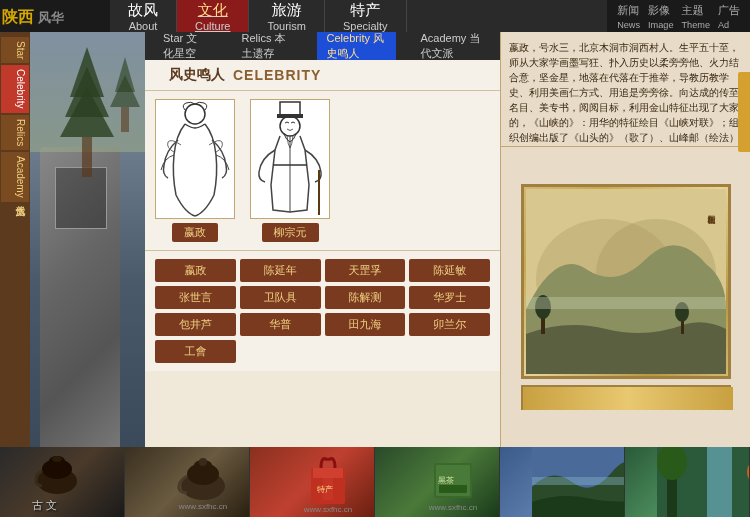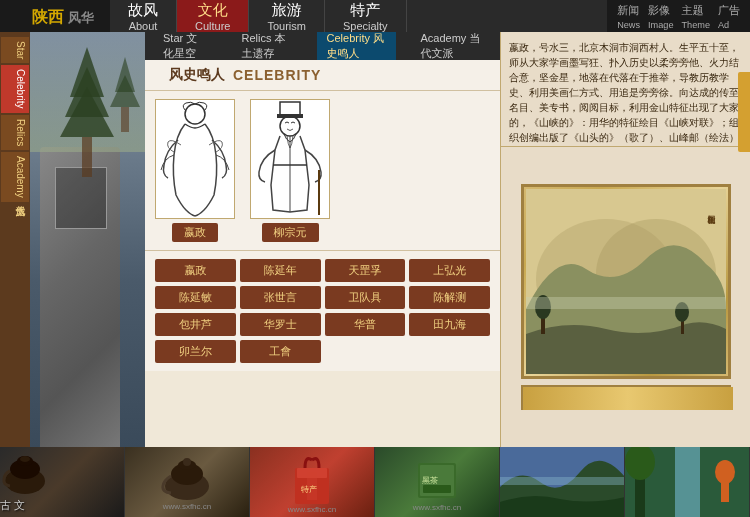--- a/index.html
+++ b/index.html
@@ -10,42 +10,42 @@
       display: flex;
       width: 750px;
       height: 32px;
       background: #2a2a2a;
     }
     .nav-logo {
       width: 110px;
       background: #1a1a1a;
       display: flex;
       align-items: center;
-      justify-content: flex-end;
+      justify-content: flex-start;
       color: #7dd3fc;
       font-size: 18px;
       font-weight: bold;
     }
     .nav-items {
       display: flex;
       flex: 1;
     }
     .nav-item {
       display: flex;
       flex-direction: column;
       align-items: center;
       justify-content: center;
       padding: 0 18px;
       color: #ccc;
       font-size: 11px;
       cursor: pointer;
       border-right: 1px solid #444;
     }
     .nav-item .cn { font-size: 15px; color: #fff; }
-    .nav-item.active { background: #8b1a1a; }
+    .nav-item.active { background: #8b1a1a; text-decoration: underline; }
     .nav-item.active .cn { color: #ffdd88; }
     .nav-right {
       display: flex;
       align-items: center;
       background: #1a1a1a;
       padding: 16px 10px;
       gap: 8px;
       color: #ccc;
       font-size: 11px;
     }
@@ -132,21 +132,21 @@
       padding: 0 8px;
       gap: 14px;
     }
     .sub-nav-item {
       color: #ccc;
       font-size: 11px;
       padding: 2px 10px;
       cursor: pointer;
       border-radius: 2px;
     }
-    .sub-nav-item.active { background: #0c4a6e; color: #ffdd88; }
+    .sub-nav-item.active { background: #1d4ed8; color: #ffdd88; }
 
     
     #celebrity-header {
       background: #f5f0e8;
       padding: 6px 12px;
       border-bottom: 1px solid #d0c0a0;
       display: flex;
       align-items: center;
       gap: 8px;
     }
@@ -278,20 +278,21 @@
       width: 125px;
       height: 70px;
       overflow: hidden;
       position: relative;
       border-right: 1px solid #333;
       cursor: pointer;
     }
     .thumb-bg {
       width: 100%;
       height: 100%;
+      padding-left: 32px;
     }
     .thumb-label {
       position: absolute;
       bottom: 2px;
       left: 0;
       right: 0;
       text-align: center;
       color: #fff;
       font-size: 10px;
       text-shadow: 1px 1px 2px #000;
@@ -449,27 +450,26 @@
           </svg>
         </div>
         <div class="portrait-label">柳宗元</div>
       </div>
     </div>
 
     <div id="celebrity-grid">
       <div class="celeb-btn">嬴政</div>
       <div class="celeb-btn">陈延年</div>
       <div class="celeb-btn">天罡孚</div>
-      <div class="celeb-btn">上弘光</div>
       <div class="celeb-btn">陈延敏</div>
       <div class="celeb-btn">张世言</div>
       <div class="celeb-btn">卫队具</div>
       <div class="celeb-btn">陈解测</div>
+      <div class="celeb-btn">华罗士</div>
       <div class="celeb-btn">包井芦</div>
-      <div class="celeb-btn">华罗士</div>
       <div class="celeb-btn">华普</div>
       <div class="celeb-btn">田九海</div>
       <div class="celeb-btn">卯兰尔</div>
       <div class="celeb-btn">工會</div>
     </div>
 
   </div>
 
   <div id="right-panel">
     <div id="scroll-tab"></div>

